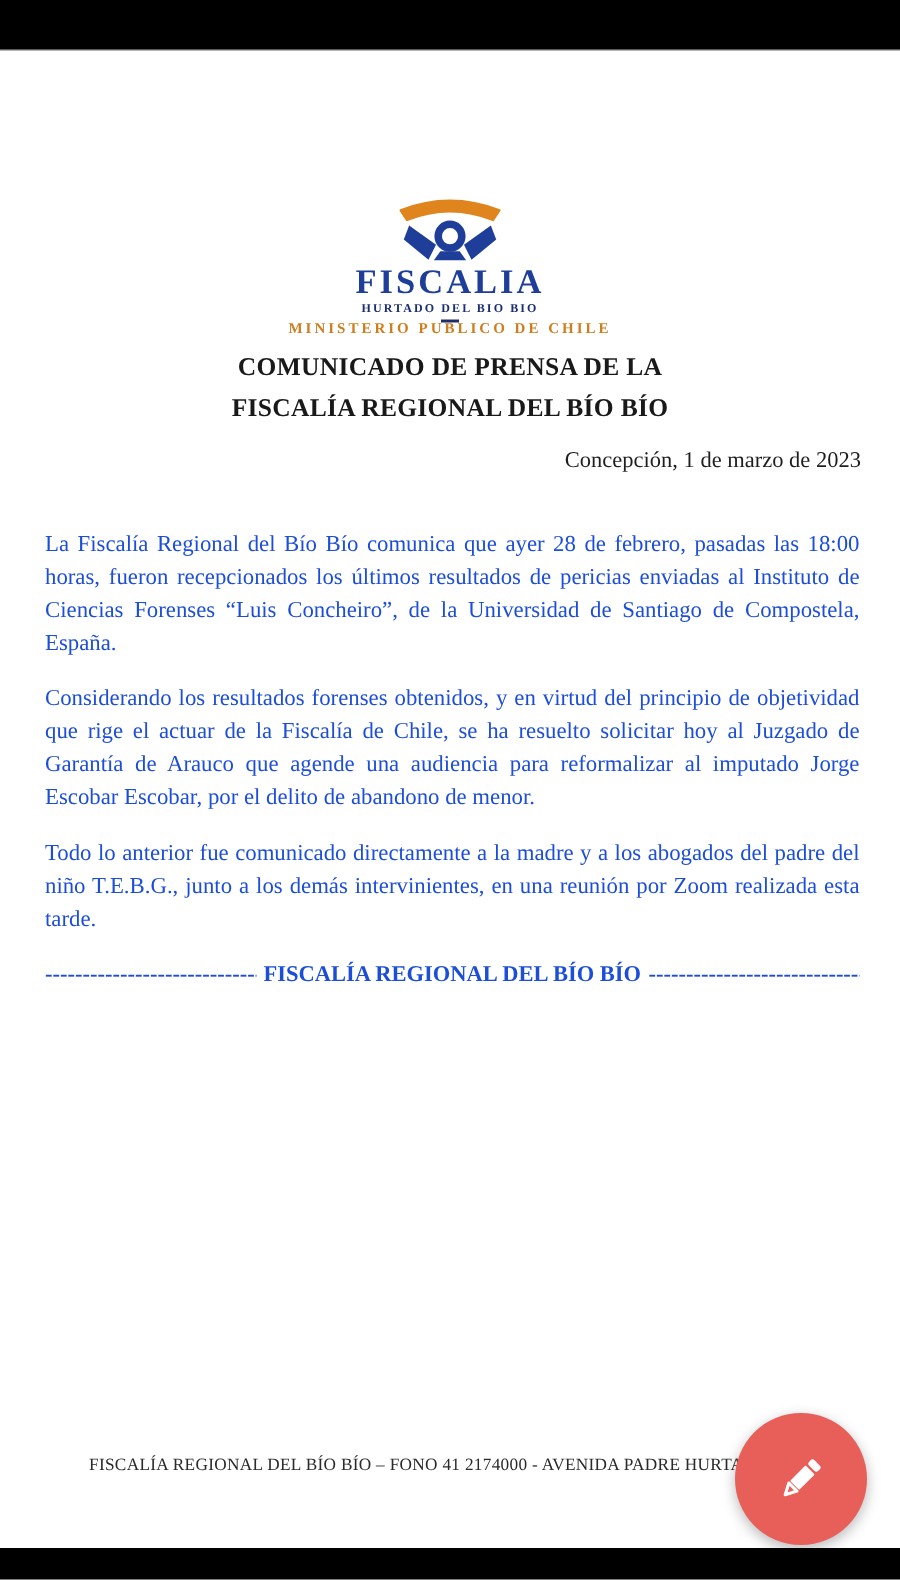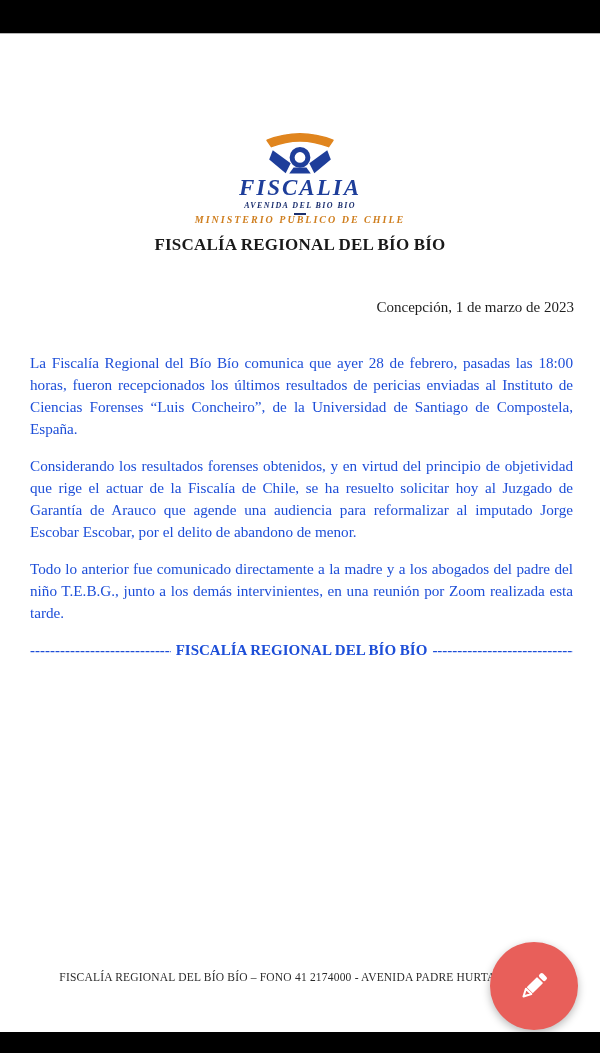--- a/index.html
+++ b/index.html
@@ -22,21 +22,20 @@
     position:absolute; bottom:0; left:0;
     width:600px; height:21px;
     background:#000;
   }
 
   
   .logo-block {
     position:absolute; top:128px; left:0; width:600px;
     display:flex; flex-direction:column; align-items:center;
     line-height:1;
-    font-style:italic;
   }
   .logo-mark svg { width:86px; height:46px; display:block; }
   .logo-brand {
     font-weight:bold; font-size:23px; letter-spacing:2px;
     color:#1e3e9a; margin-top:2px;
   }
   .logo-region {
     font-weight:bold; font-size:8px; letter-spacing:1.4px;
     color:#1b2f6e; margin-top:3px;
   }
@@ -109,26 +108,27 @@
       <path d="M22,31 L47,49 L40,63 L17,44 Z" fill="#1e3e9a"></path>
 
       <path d="M98,31 L73,49 L80,63 L103,44 Z" fill="#1e3e9a"></path>
 
       <circle cx="60" cy="41" r="11" fill="none" stroke="#1e3e9a" stroke-width="7"></circle>
 
       <path d="M51,55 L69,55 L75,63.5 L45,63.5 Z" fill="#1e3e9a"></path>
     </svg>
   </div>
   <div class="logo-brand">FISCALIA</div>
-  <div class="logo-region">AVENIDA DEL BIO BIO</div>
+  <div class="logo-region">HURTADO DEL BIO BIO</div>
   <div class="logo-divider"></div>
   <div class="logo-ministry">MINISTERIO PUBLICO DE CHILE</div>
 </div>
 
 <div class="title">
+  <div>COMUNICADO DE PRENSA DE LA</div>
   <div>FISCALÍA REGIONAL DEL BÍO BÍO</div>
 </div>
 
 <div class="dateline">Concepción, 1 de marzo de 2023</div>
 
 <div class="doc-body">
   <p>La Fiscalía Regional del Bío Bío comunica que ayer 28 de febrero, pasadas las 18:00 horas, fueron recepcionados los últimos resultados de pericias enviadas al Instituto de Ciencias Forenses “Luis Concheiro”, de la Universidad de Santiago de Compostela, España.</p>
   <p>Considerando los resultados forenses obtenidos, y en virtud del principio de objetividad que rige el actuar de la Fiscalía de Chile, se ha resuelto solicitar hoy al Juzgado de Garantía de Arauco que agende una audiencia para reformalizar al imputado Jorge Escobar Escobar, por el delito de abandono de menor.</p>
   <p>Todo lo anterior fue comunicado directamente a la madre y a los abogados del padre del niño T.E.B.G., junto a los demás intervinientes, en una reunión por Zoom realizada esta tarde.</p>
 

